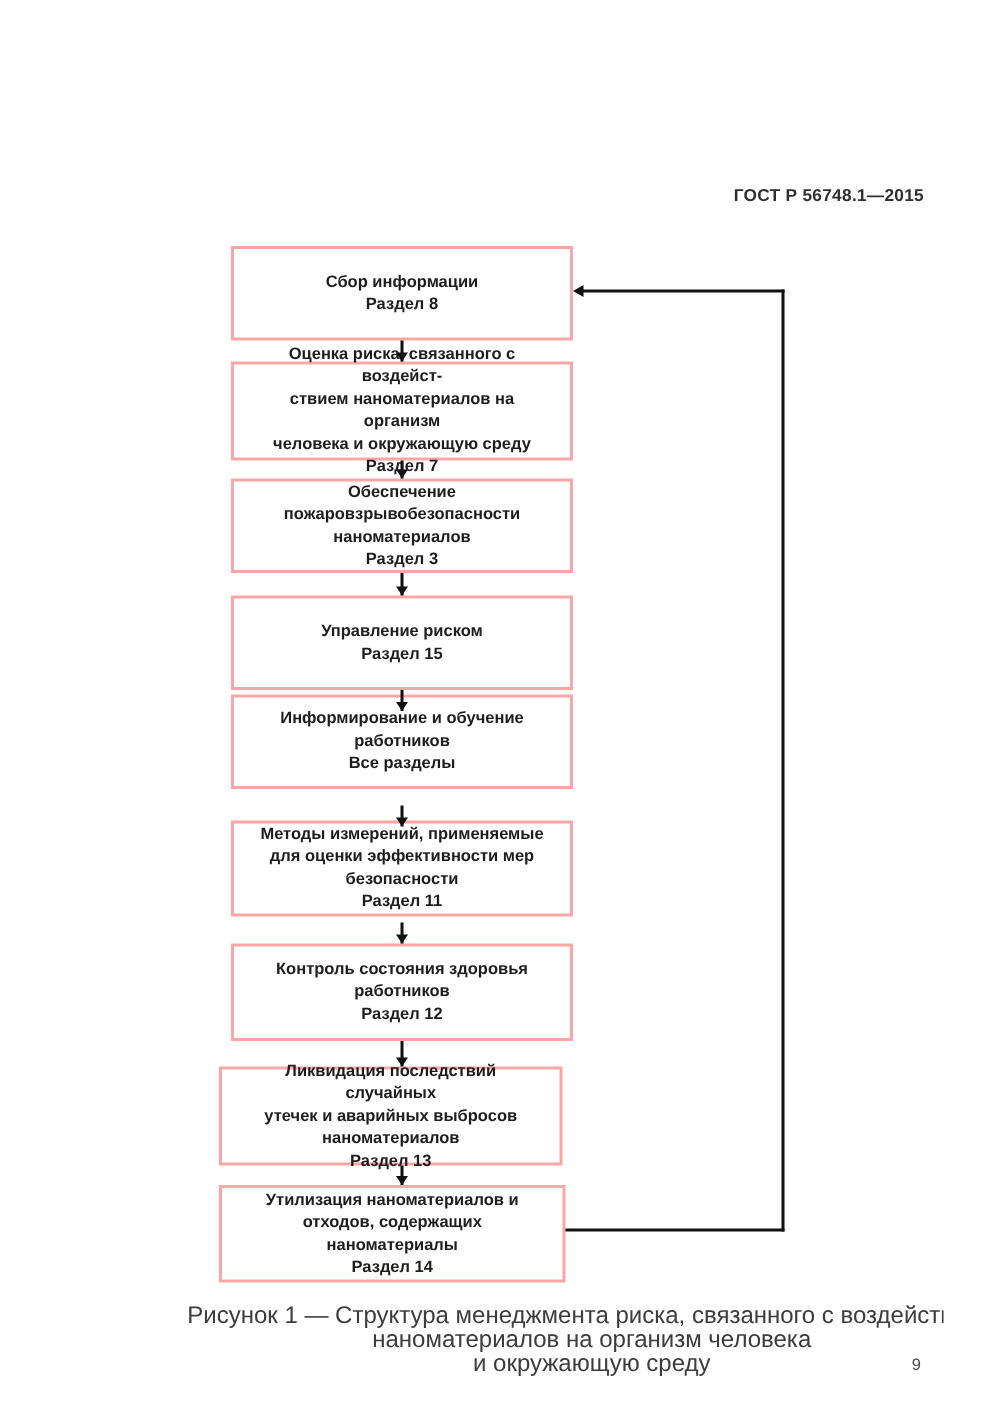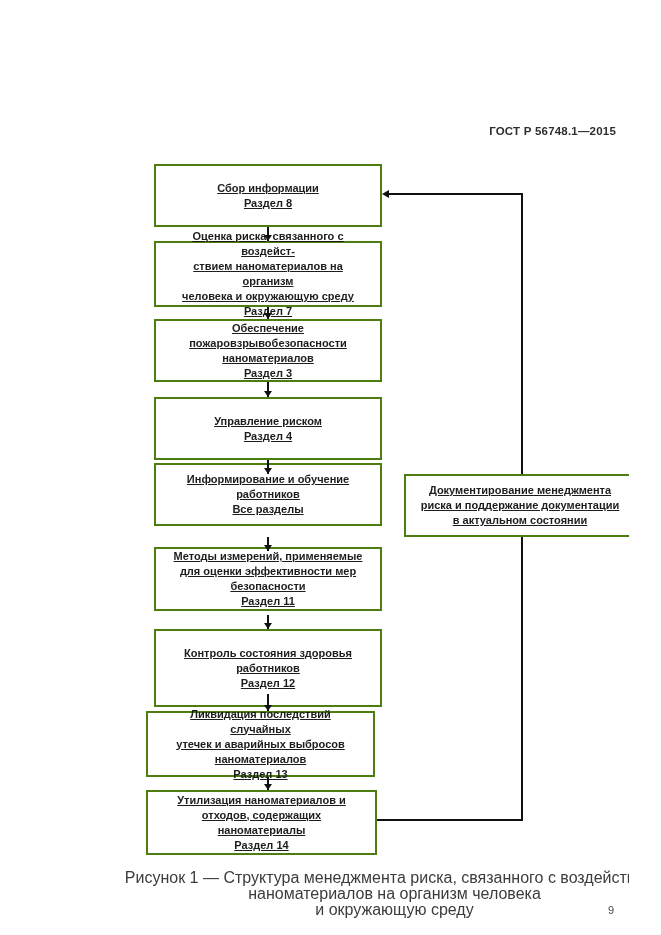--- a/index.html
+++ b/index.html
@@ -16,42 +16,41 @@
     position: absolute;
     top: 61px;
     right: 77px;
     font-size: 11.5px;
     font-weight: bold;
     color: #2e2e2e;
     letter-spacing: 0.2px;
   }
   .flow-box {
     position: absolute;
-    border: 2px solid #4d7c0f;
+    border: 2px solid #fca5a5;
     background: #ffffff;
     display: flex;
     align-items: center;
     justify-content: center;
     text-align: center;
     font-size: 11px;
     font-weight: bold;
     line-height: 15px;
     color: #1d1d1d;
     white-space: pre-line;
     padding: 2px 14px;
-    text-decoration: underline;
   }
   .main-col { left: 90px; width: 228px; }
   .b0 { top: 100px; height: 63px; }
   .b1 { top: 177px; height: 66px; }
   .b2 { top: 255px; height: 63px; }
   .b3 { top: 333px; height: 63px; }
   .b4 { top: 399px; height: 63px; }
   .b5 { top: 483px; height: 64px; }
-  .b6 { top: 565px; height: 78px; text-align: center; }
+  .b6 { top: 565px; height: 65px; text-align: center; }
   .b7 { left: 82px; width: 229px; top: 647px; height: 66px; }
   .b8 { left: 82px; width: 231px; top: 726px; height: 65px; text-align: center; }
   .side-box { left: 340px; width: 232px; top: 410px; height: 63px; z-index: 2; }
   .varrow {
     position: absolute;
     width: 2px;
     background: #111111;
   }
   .varrow::after {
     content: "";
@@ -111,43 +110,40 @@
 Раздел 8</div>
   <div class="flow-box main-col b1">Оценка риска, связанного с воздейст-
 ствием наноматериалов на организм
 человека и окружающую среду
 Раздел 7</div>
   <div class="flow-box main-col b2">Обеспечение
 пожаровзрывобезопасности
 наноматериалов
 Раздел 3</div>
   <div class="flow-box main-col b3">Управление риском
-Раздел 4</div>
+Раздел 15</div>
   <div class="flow-box main-col b4">Информирование и обучение
 работников
 Все разделы</div>
   <div class="flow-box main-col b5">Методы измерений, применяемые
 для оценки эффективности мер
 безопасности
 Раздел 11</div>
   <div class="flow-box main-col b6">Контроль состояния здоровья
 работников
 Раздел 12</div>
   <div class="flow-box b7">Ликвидация последствий случайных
 утечек и аварийных выбросов
 наноматериалов
 Раздел 13</div>
   <div class="flow-box b8">Утилизация наноматериалов и
 отходов, содержащих
 наноматериалы
 Раздел 14</div>
 
-  <div class="flow-box side-box">Документирование менеджмента
-риска и поддержание документации
-в актуальном состоянии</div>
 
   <div class="varrow" style="left:203px; top:163px; height:14px;"></div>
   <div class="varrow" style="left:203px; top:243px; height:12px;"></div>
   <div class="varrow" style="left:203px; top:318px; height:15px;"></div>
   <div class="varrow" style="left:203px; top:396px; height:14px;"></div>
   <div class="varrow" style="left:203px; top:473px; height:14px;"></div>
   <div class="varrow" style="left:203px; top:551px; height:14px;"></div>
   <div class="varrow" style="left:203px; top:630px; height:17px;"></div>
   <div class="varrow" style="left:203px; top:713px; height:13px;"></div>
 

